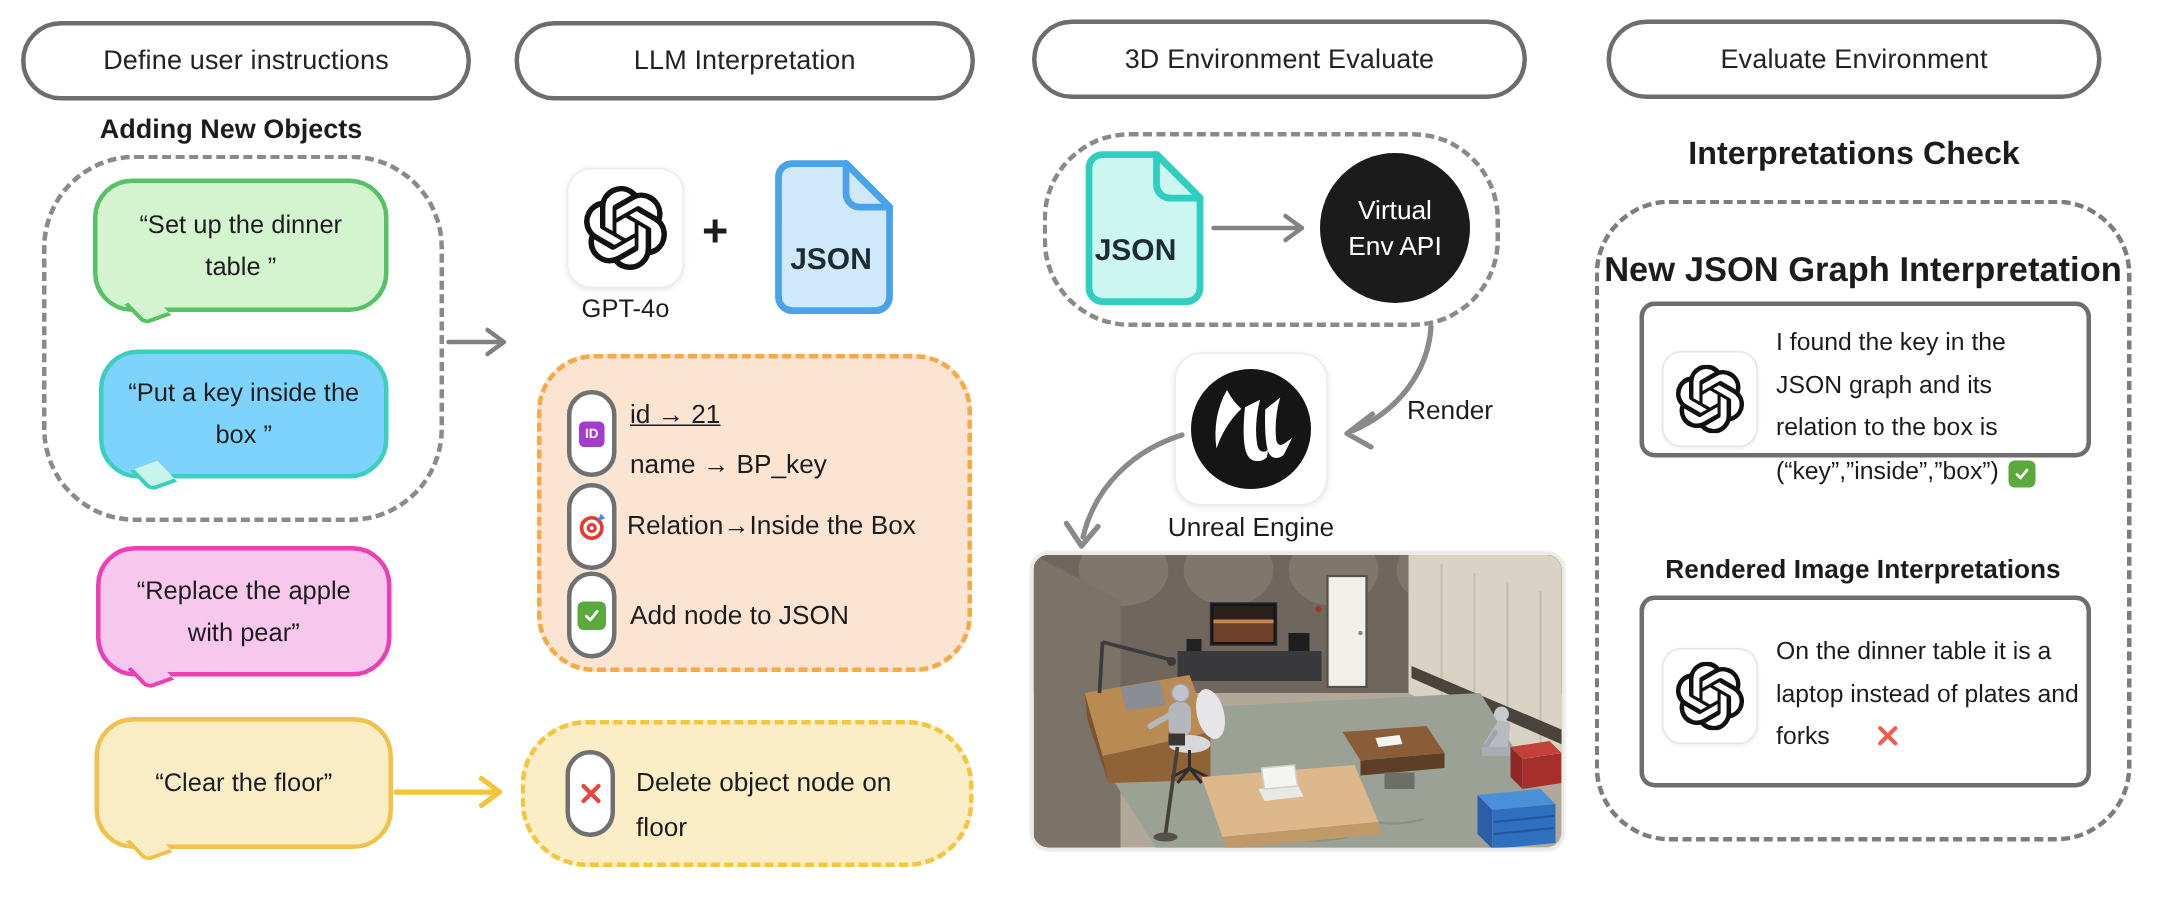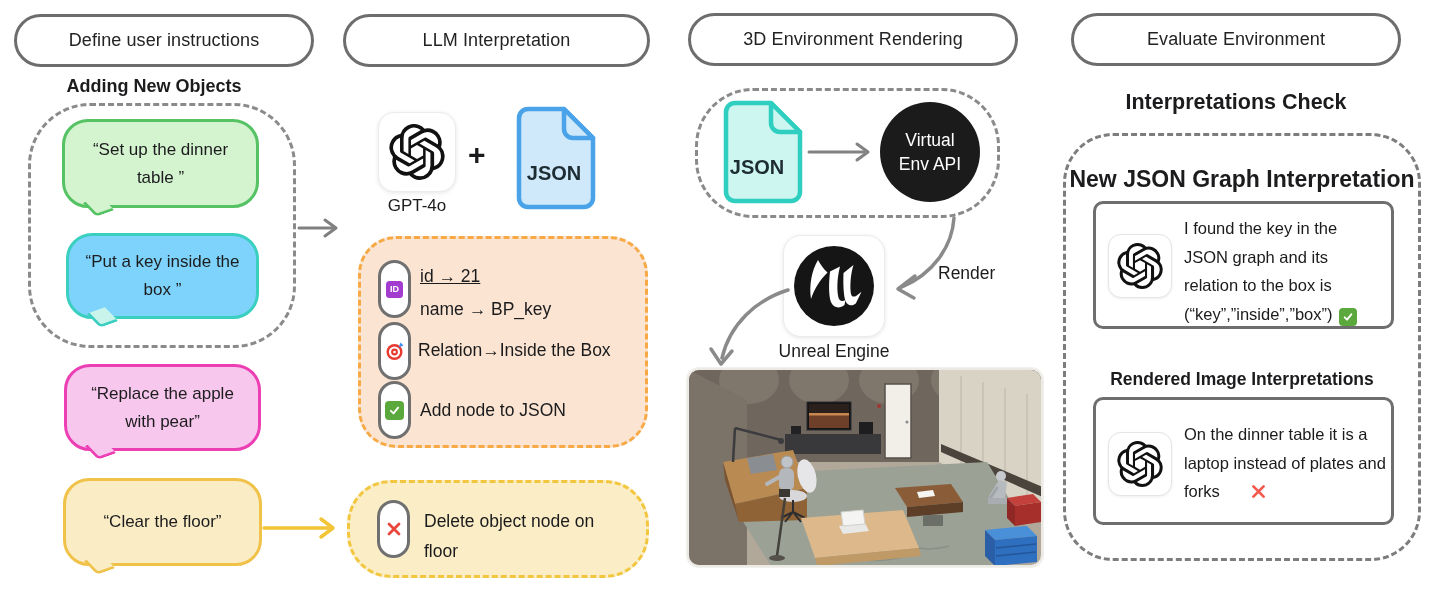--- a/index.html
+++ b/index.html
@@ -98,21 +98,21 @@
     </defs>
   </svg>
 
   <div class="pill-header" style="left:14px;top:14px;width:300px;">
       <span>Define user instructions</span>
     </div>
   <div class="pill-header" style="left:343px;top:14px;width:307px;">
       <span>LLM Interpretation</span>
     </div>
   <div class="pill-header" style="left:688px;top:13px;width:330px;">
-      <span>3D Environment Rendering</span>
+      <span>3D Environment Evaluate</span>
     </div>
   <div class="pill-header" style="left:1071px;top:13px;width:330px;">
       <span>Evaluate Environment</span>
     </div>
 
   <div class="h-bold" style="left:14px;top:76px;width:280px;font-size:18px;">Adding New Objects</div>
 
   <div class="dashed" style="left:28px;top:103px;width:268px;height:245px;border-radius:62px;"></div>
 
   <div class="bubble green" style="left:62px;top:119px;width:197px;height:89px;">
@@ -293,21 +293,21 @@
       <ellipse cx="88" cy="188" rx="8" ry="3" fill="#55504a"></ellipse>
     </svg>
   </div>
 
   <div class="h-bold" style="left:1071px;top:90px;width:330px;font-size:21.5px;">Interpretations Check</div>
 
   <div class="dashed" style="left:1063px;top:133px;width:358px;height:428px;border-radius:50px;border-color:#7d7d7d;"></div>
 
   <div class="h-bold" style="left:1063px;top:166px;width:358px;font-size:23px;">New JSON Graph Interpretation</div>
 
-  <div class="ibox" style="left:1093px;top:201px;width:301px;height:128px;">
+  <div class="ibox" style="left:1093px;top:201px;width:301px;height:104px;">
     <div class="ai-tile" style="top:30px;width:64px;height:64px;">
       <svg width="46" height="46">
           <use href="#openai"></use>
         </svg>
     </div>
     <div class="ibox-text" style="left:88px;top:10px;width:200px;">
       <span>I found the key in the JSON graph and its relation to the box is (“key”,”inside”,”box”)</span><span class="inline-check">
           <svg width="12" height="12" viewBox="0 0 18 18">
             <path d="M4 9.5 L7.6 13 L14 5" stroke="#fff" stroke-width="2.8" fill="none" stroke-linecap="round" stroke-linejoin="round"></path>
           </svg>

